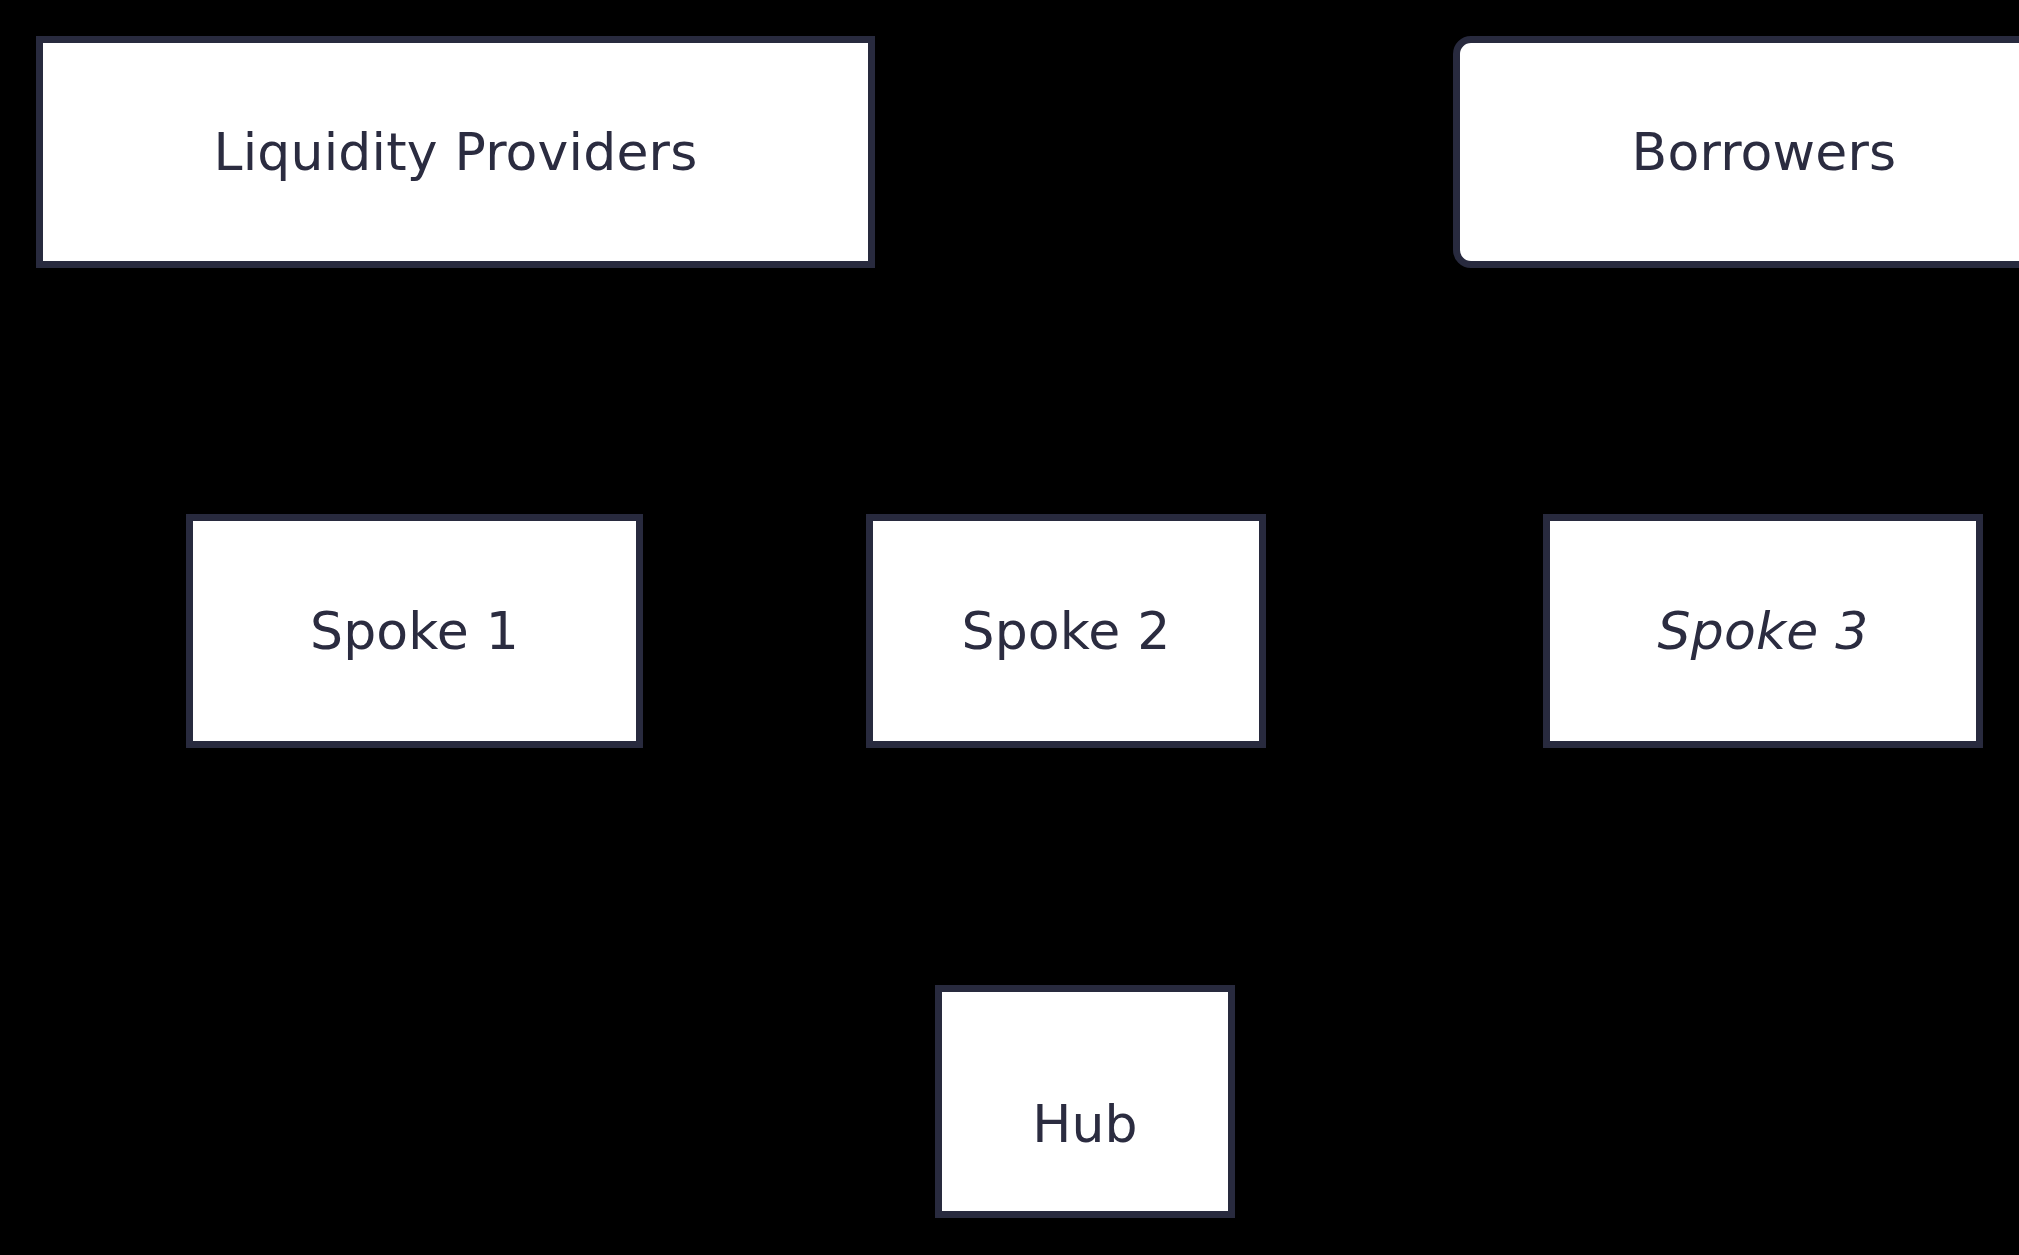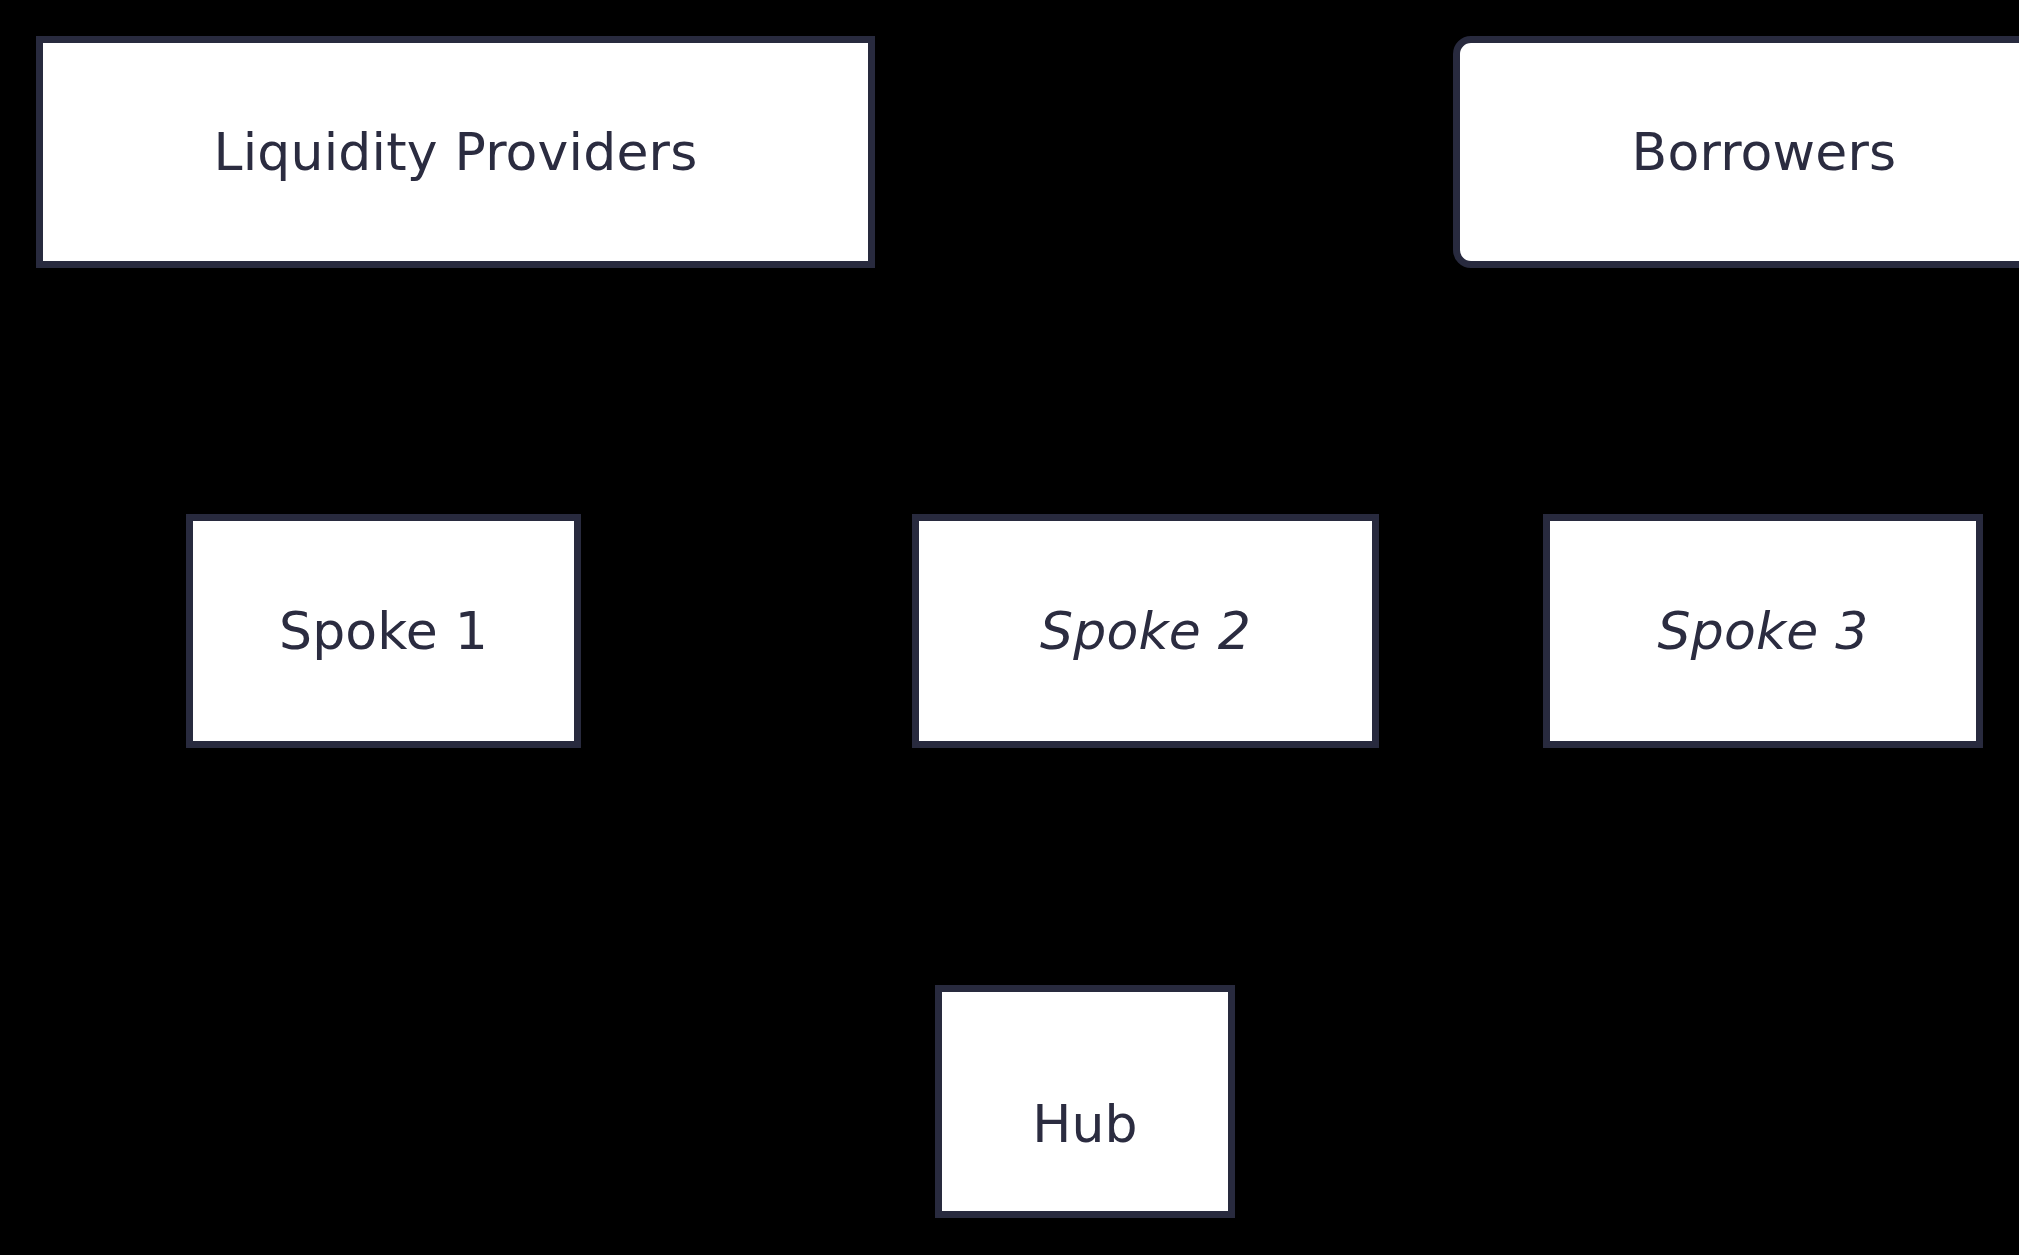--- a/index.html
+++ b/index.html
@@ -44,25 +44,25 @@
 
   #node-borrowers {
     left: 1453px; top: 36px;
     width: 622px;  height: 232px; border-radius: 18px;
   }
   #node-borrowers .node-label { font-size: 52px; }
 
   
   #node-spoke-1 {
     left: 186px; top: 514px;
-    width: 395px; height: 234px;
+    width: 457px; height: 234px;
   }
   #node-spoke-2 {
-    left: 912px; top: 514px;
-    width: 467px; height: 234px; font-style: italic;
+    left: 866px; top: 514px;
+    width: 400px; height: 234px;
   }
   #node-spoke-3 {
     left: 1543px; top: 514px;
     width: 440px; height: 234px; font-style: italic;
   }
   #node-spoke-1 .node-label,
   #node-spoke-2 .node-label,
   #node-spoke-3 .node-label { font-size: 52px; }
 
   

